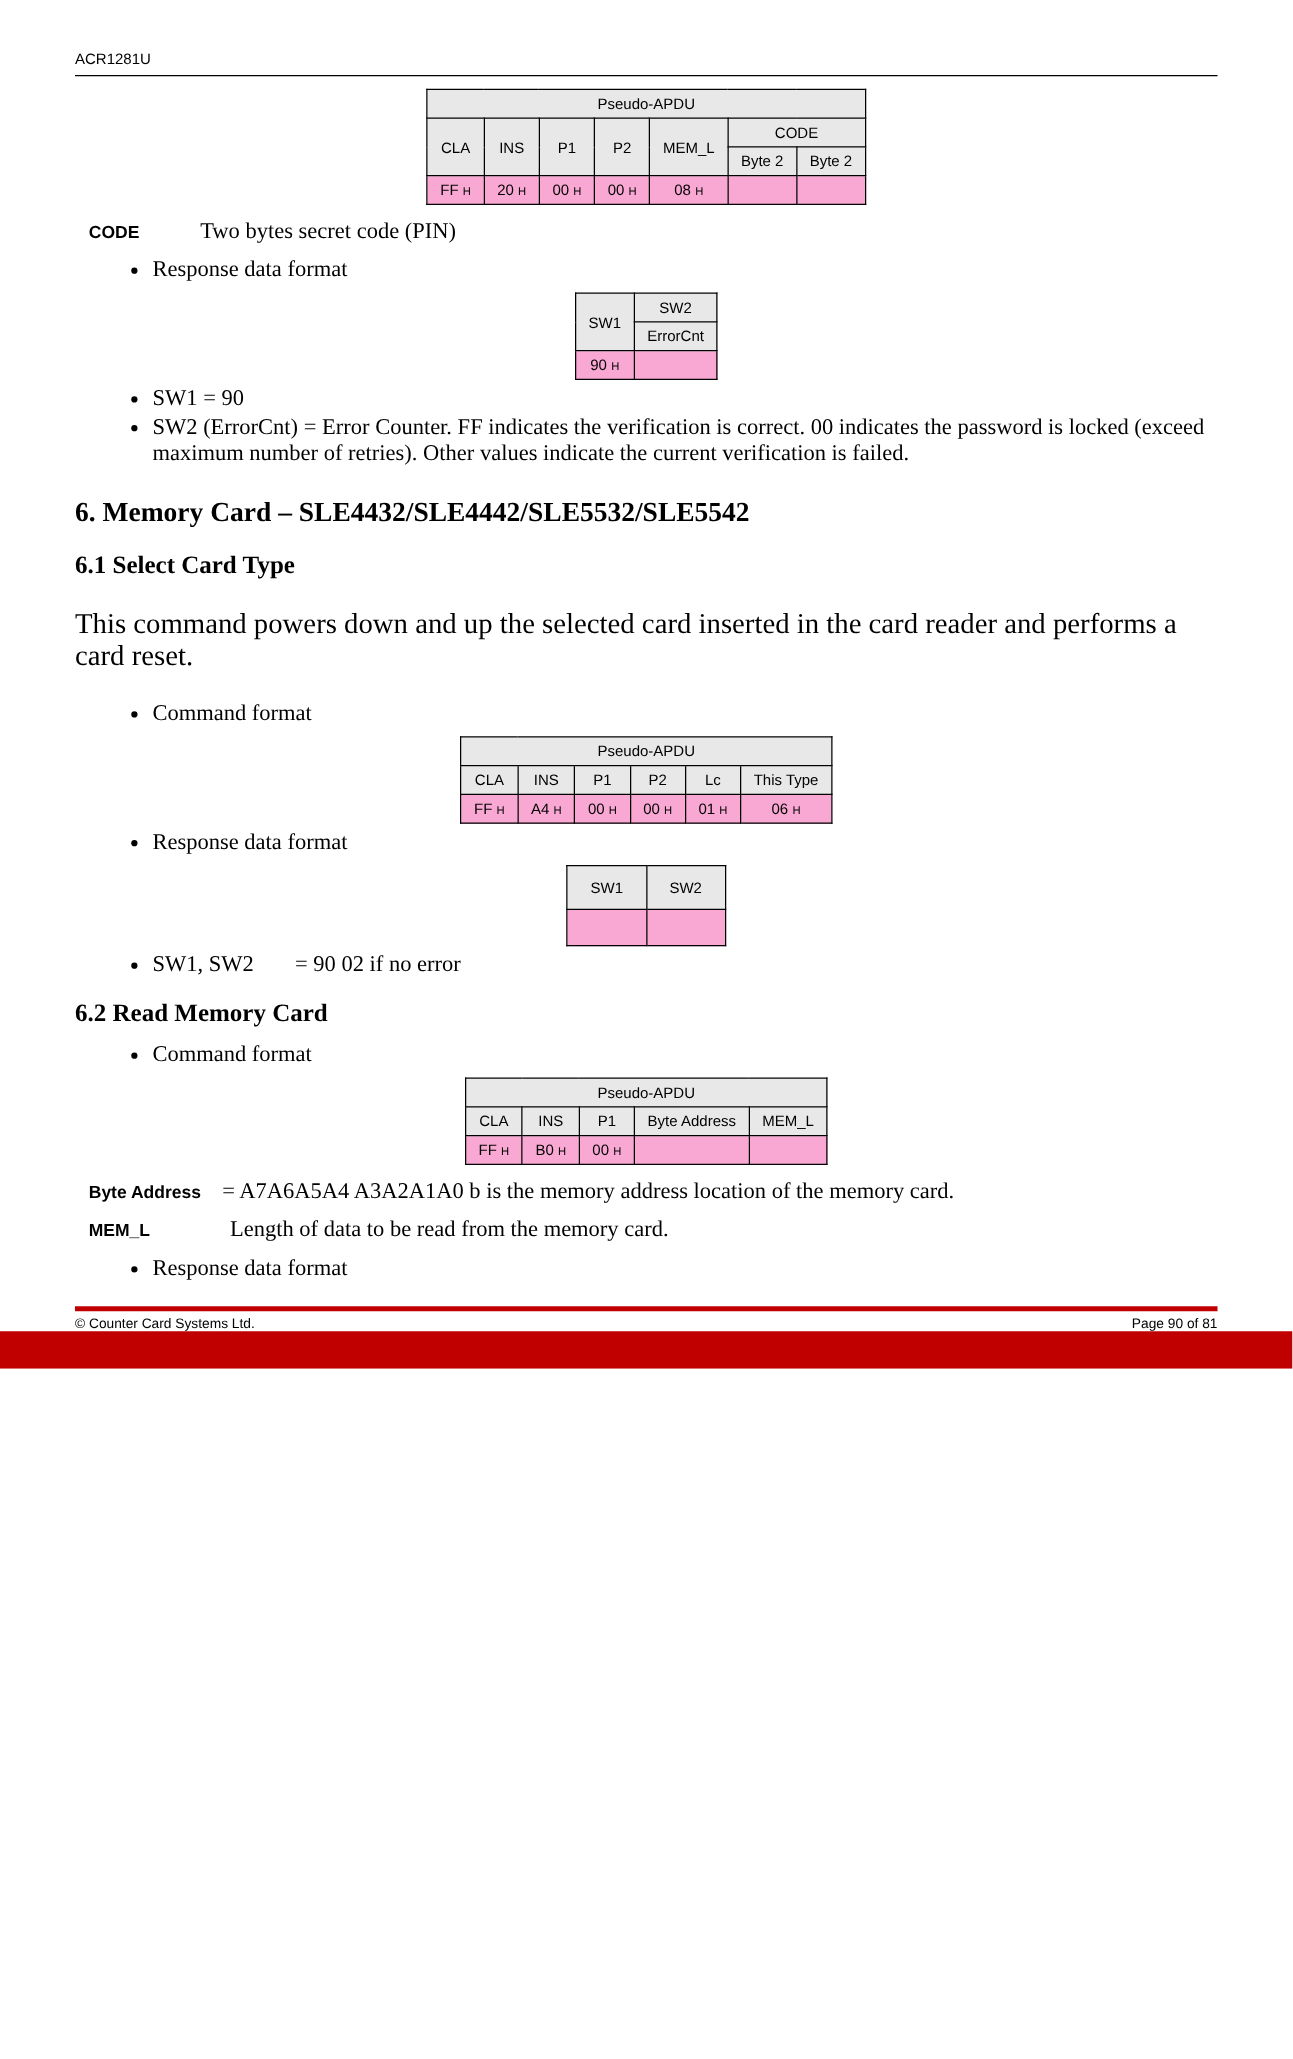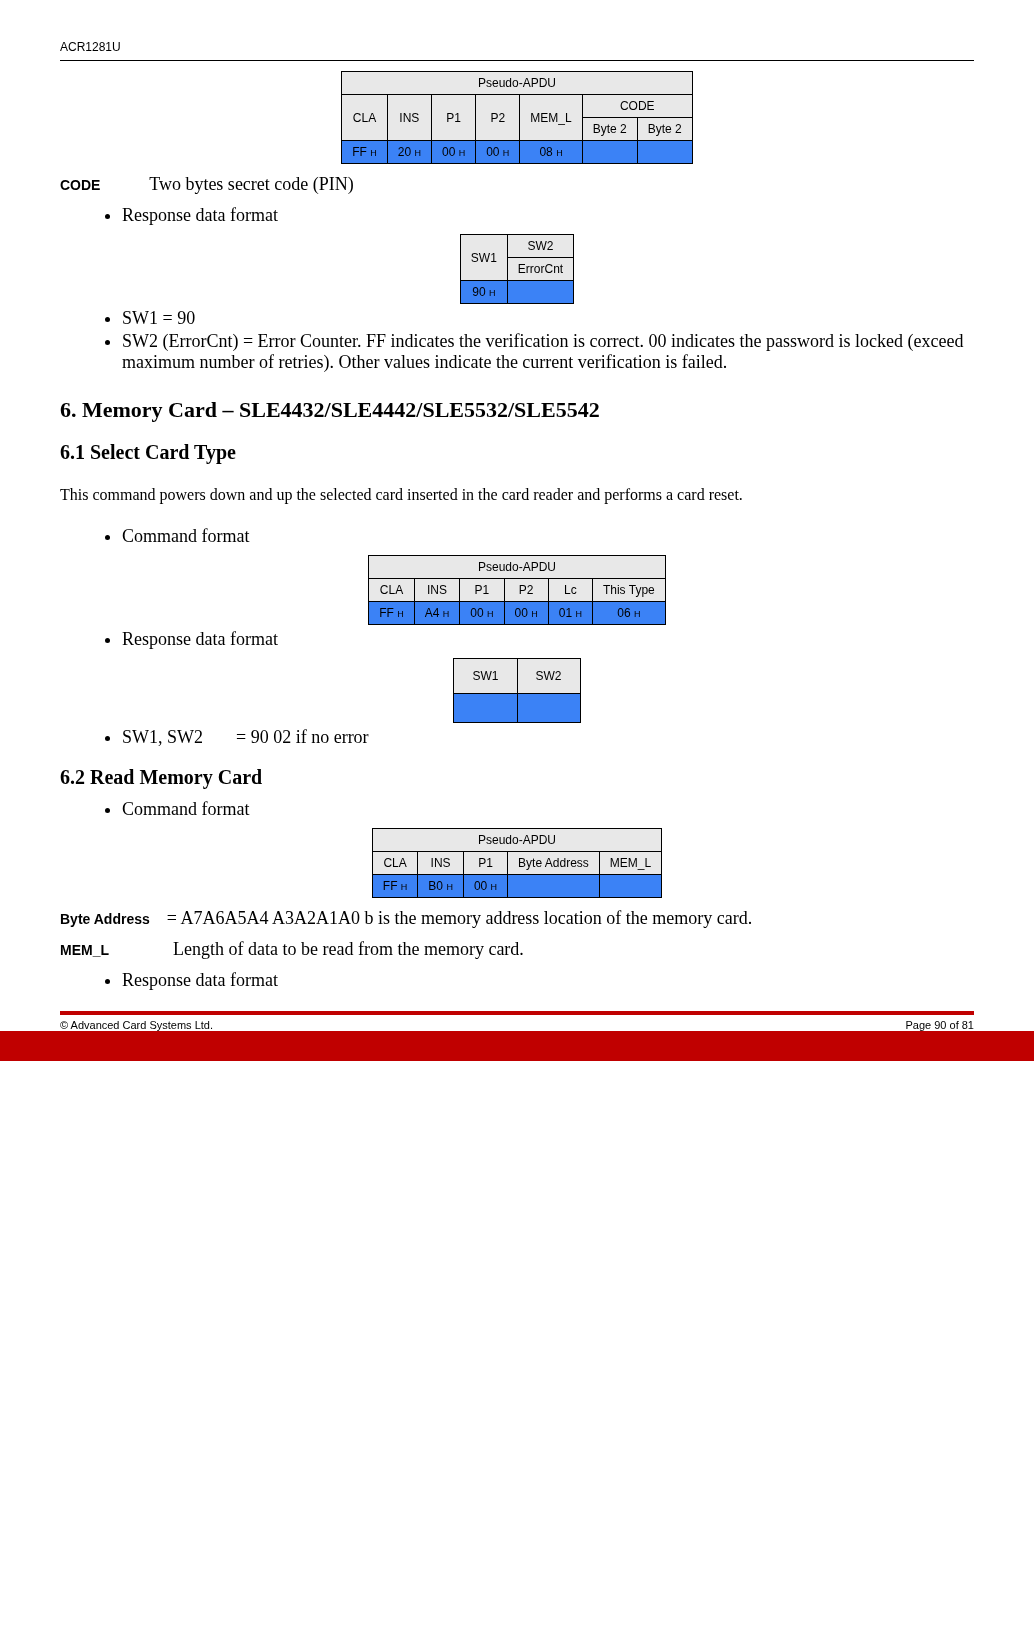--- a/index.html
+++ b/index.html
@@ -24,21 +24,21 @@
     table.apdu {
       border-collapse: collapse;
       margin: 0 auto;
       font-family: Arial, sans-serif;
       font-size: 12px;
     }
     table.apdu th, table.apdu td {
       border: 1px solid #000;
       padding: 4px 10px;
       text-align: center;
-      background: #3b82f6;
+      background: #f9a8d4;
     }
     table.apdu th {
       background: #e8e8e8;
       font-weight: normal;
     }
     table.apdu .title-row th {
       background: #e8e8e8;
       margin-top: 45px;
     }
     .sub { font-size: 9px; }
@@ -55,39 +55,39 @@
       font-size: 22px;
       font-weight: bold;
       margin: 24px 0 12px 0;
     }
     h3.subsection {
       font-size: 20px;
       font-weight: bold;
       margin: 18px 0 10px 0;
     }
     p.body {
-      font-size: 16px;
+      font-size: 23px;
       margin: 22px 0;
     }
     .footer {
       display: flex;
       justify-content: space-between;
       font-family: Arial, sans-serif;
       font-size: 11px;
       margin-top: 20px;
       border-top: 4px solid #c00000;
       padding-top: 4px;
     }
     .footer-bar {
       height: 30px;
       background: #c00000;
       margin: 0 -60px -20px -60px;
     }
     .indent-def {
-      margin: 10px 0;
+      margin: 10px 11px;
       font-size: 18px;
     }
     .indent-def .label {
       font-family: Arial, sans-serif;
       font-weight: bold;
       font-size: 14px;
       display: inline-block;
     }
     .spacer { display: inline-block; }
   </style>
@@ -254,16 +254,16 @@
   <span class="label">MEM_L</span>
   <span class="spacer" style="width:55px;"></span>
   <span>Length of data to be read from the memory card.</span>
 </div>
 
 <ul>
   <li>Response data format</li>
 </ul>
 
 <div class="footer">
-  <span>© Advanced Card Systems Ltd.</span>
+  <span>© Counter Card Systems Ltd.</span>
   <span>Page 90 of 81</span>
 </div>
 <div class="footer-bar"></div>
 
 </body></html>

